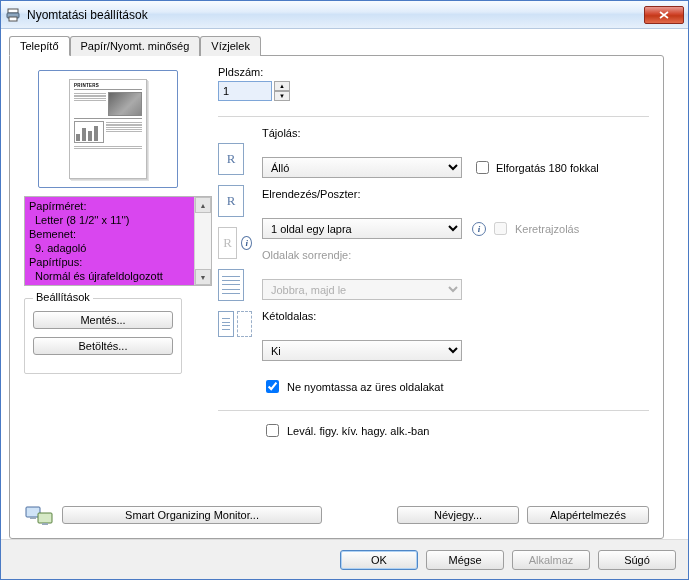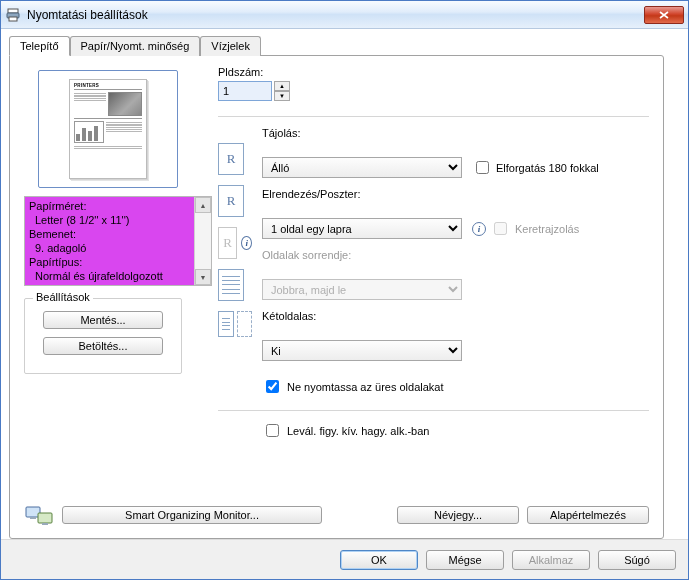--- a/index.html
+++ b/index.html
@@ -129,21 +129,21 @@
     padding: 12px 8px 10px 8px;
     position: relative;
     width: 158px;
   }
   .fieldset-legend {
     position: absolute; top: -8px; left: 8px;
     background: #fff; padding: 0 3px;
   }
   .winbtn {
     display: block;
-    width: 120px;
+    width: 140px;
     margin: 0 auto 8px auto;
     padding: 2px 0;
     text-align: center;
     border: 1px solid #9e9e9e;
     background: linear-gradient(#fefefe,#e6e6e6);
     border-radius: 3px;
     cursor: pointer;
   }
   .right-col {
     flex: 1;

